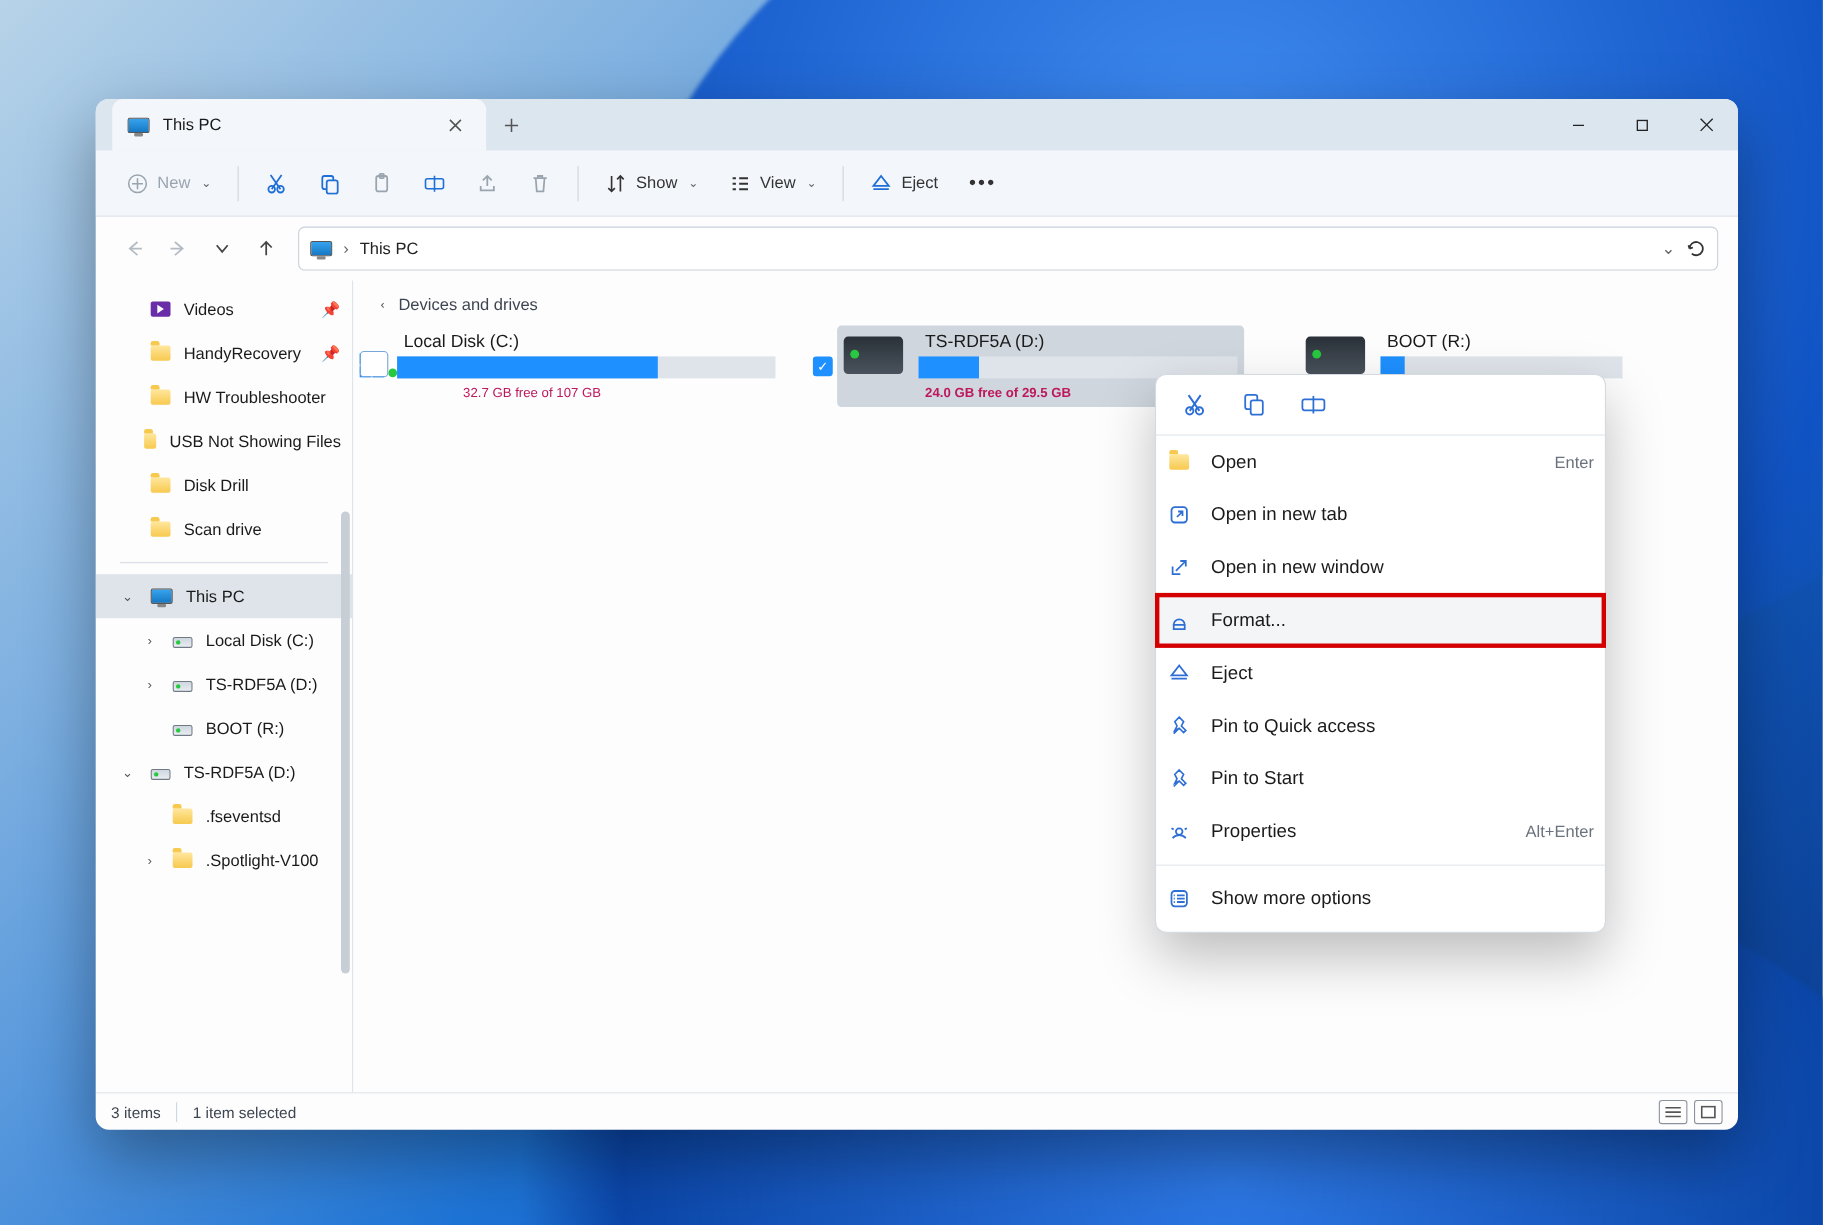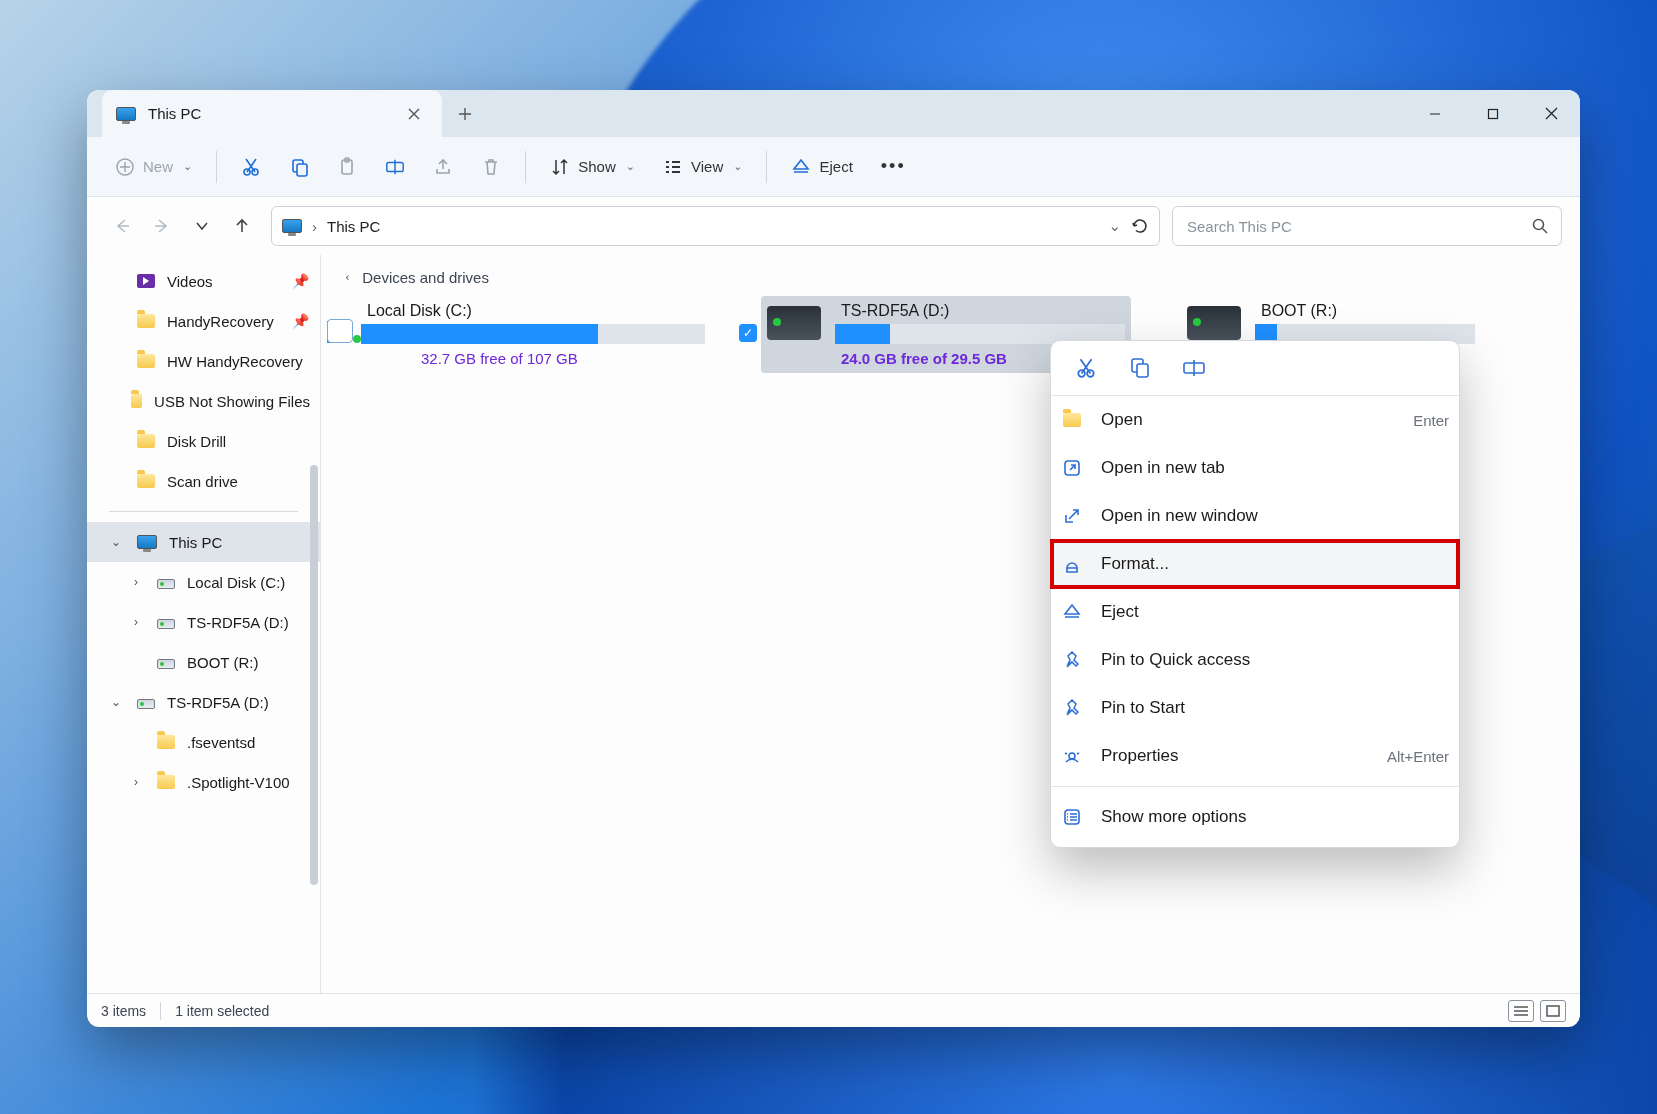--- a/index.html
+++ b/index.html
@@ -97,21 +97,21 @@
   .drive-top{display:flex;gap:14px;align-items:center;}
   .big-drive{width:54px;height:34px;background:linear-gradient(#2a3138,#4a535d);border-radius:4px;position:relative;flex-shrink:0;}
   .big-drive::before{content:"";position:absolute;left:6px;top:12px;width:8px;height:8px;background:#28c840;border-radius:50%;}
   .big-drive.os::after{content:"";position:absolute;right:-6px;top:-4px;width:24px;height:22px;background:
       linear-gradient(#ffffff,#ffffff);border:1px solid #7aa7d9;border-radius:4px;}
   .winlogo{position:absolute;left:-20px;top:-2px;width:22px;height:22px;display:grid;grid-template-columns:1fr 1fr;grid-template-rows:1fr 1fr;gap:2px;}
   .winlogo span{background:#1e90ff;}
   .drive-name{font-size:16px;color:#1a1a1a;padding-left:6px;}
   .bar{height:20px;background:#dfe4ea;margin-top:4px;position:relative;}
   .bar .fill{position:absolute;left:0;top:0;bottom:0;background:#1e90ff;}
-  .drive-free{color:#6d28d9;margin-top:6px;padding-left:6px;font-size:15px;}
+  .drive-free{color:#be185d;margin-top:6px;padding-left:6px;font-size:12px;}
   .check{position:absolute;left:-22px;top:28px;width:18px;height:18px;border:1px solid #1e90ff;background:#1e90ff;border-radius:3px;display:flex;align-items:center;justify-content:center;color:#fff;font-size:12px;}
 
   
   .ctx{
     position:absolute; left:1050px; top:340px; width:410px;
     background:#fff;border:1px solid #d4dae1;border-radius:10px;
     box-shadow:0 22px 50px rgba(0,0,0,.25);padding-bottom:6px;z-index:10;
   }
   .ctx-icons{display:flex;gap:28px;padding:14px 22px;border-bottom:1px solid #e2e7ec;}
   .ctx-icons .ic{width:26px;height:26px;display:flex;align-items:center;justify-content:center;color:#2e6fd6;}
@@ -270,48 +270,41 @@
       <div class="crumbs">
           <span>This PC</span>
         </div>
       <span style="color:#666;">⌄</span>
       <span>
           <svg width="18" height="18" viewBox="0 0 18 18">
             <path d="M3 9 a6 6 0 1 1 2 4.5 M3 9 l-1 -3 M3 9 l3 -1" fill="none" stroke="#333" stroke-width="1.6"></path>
           </svg>
         </span>
     </div>
-    <div class="search">
-      <input placeholder="Search This PC" style="">
-      <svg width="18" height="18" viewBox="0 0 18 18">
-          <circle cx="7.5" cy="7.5" r="5" fill="none" stroke="#555" stroke-width="1.6"></circle>
-          <path d="M11.5 11.5 L16 16" stroke="#555" stroke-width="1.6"></path>
-        </svg>
-    </div>
   </div>
 
   <div class="body">
 
     <div class="sidebar">
       <div class="sitem">
           <span class="exp"></span>
           <span class="video-ico"></span>
           <span>Videos</span>
           <span class="pin">📌</span>
         </div>
       <div class="sitem">
           <span class="exp"></span>
           <span class="folder-ico"></span>
           <span>HandyRecovery</span>
           <span class="pin">📌</span>
         </div>
       <div class="sitem">
           <span class="exp"></span>
           <span class="folder-ico"></span>
-          <span>HW HandyRecovery</span>
+          <span>HW Troubleshooter</span>
         </div>
       <div class="sitem">
           <span class="exp"></span>
           <span class="folder-ico"></span>
           <span>USB Not Showing Files</span>
         </div>
       <div class="sitem">
           <span class="exp"></span>
           <span class="folder-ico"></span>
           <span>Disk Drill</span>

